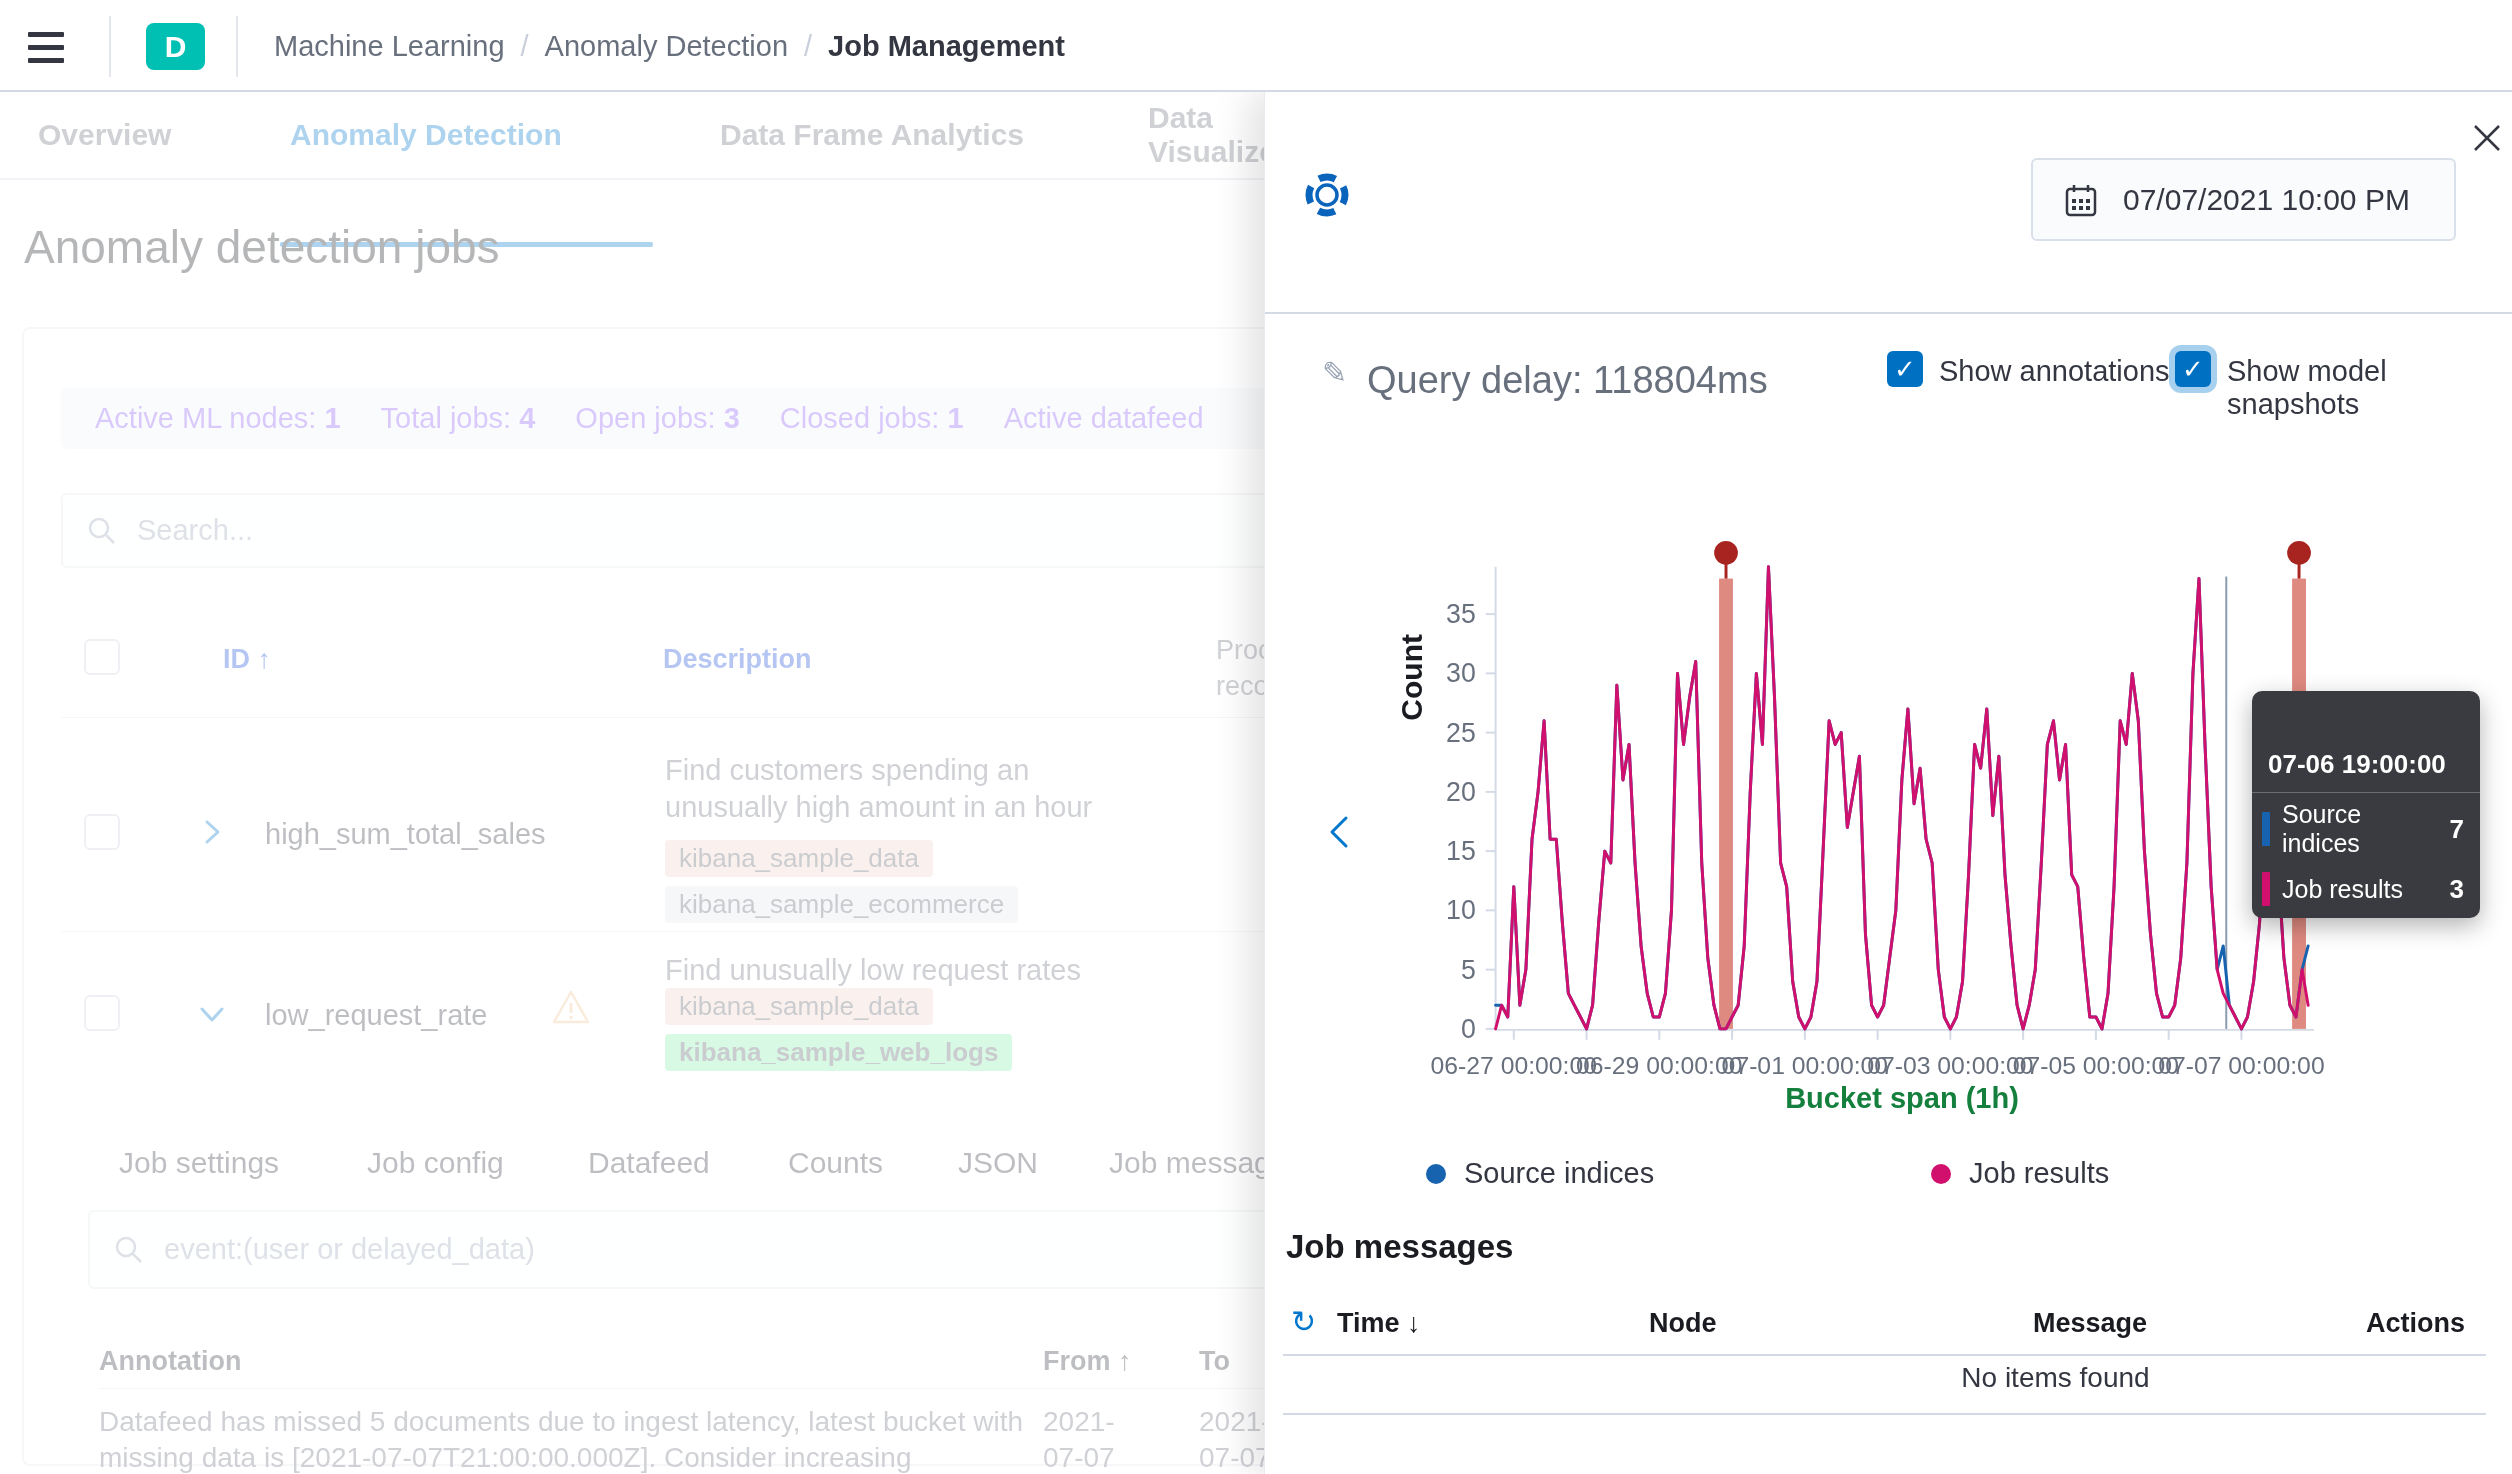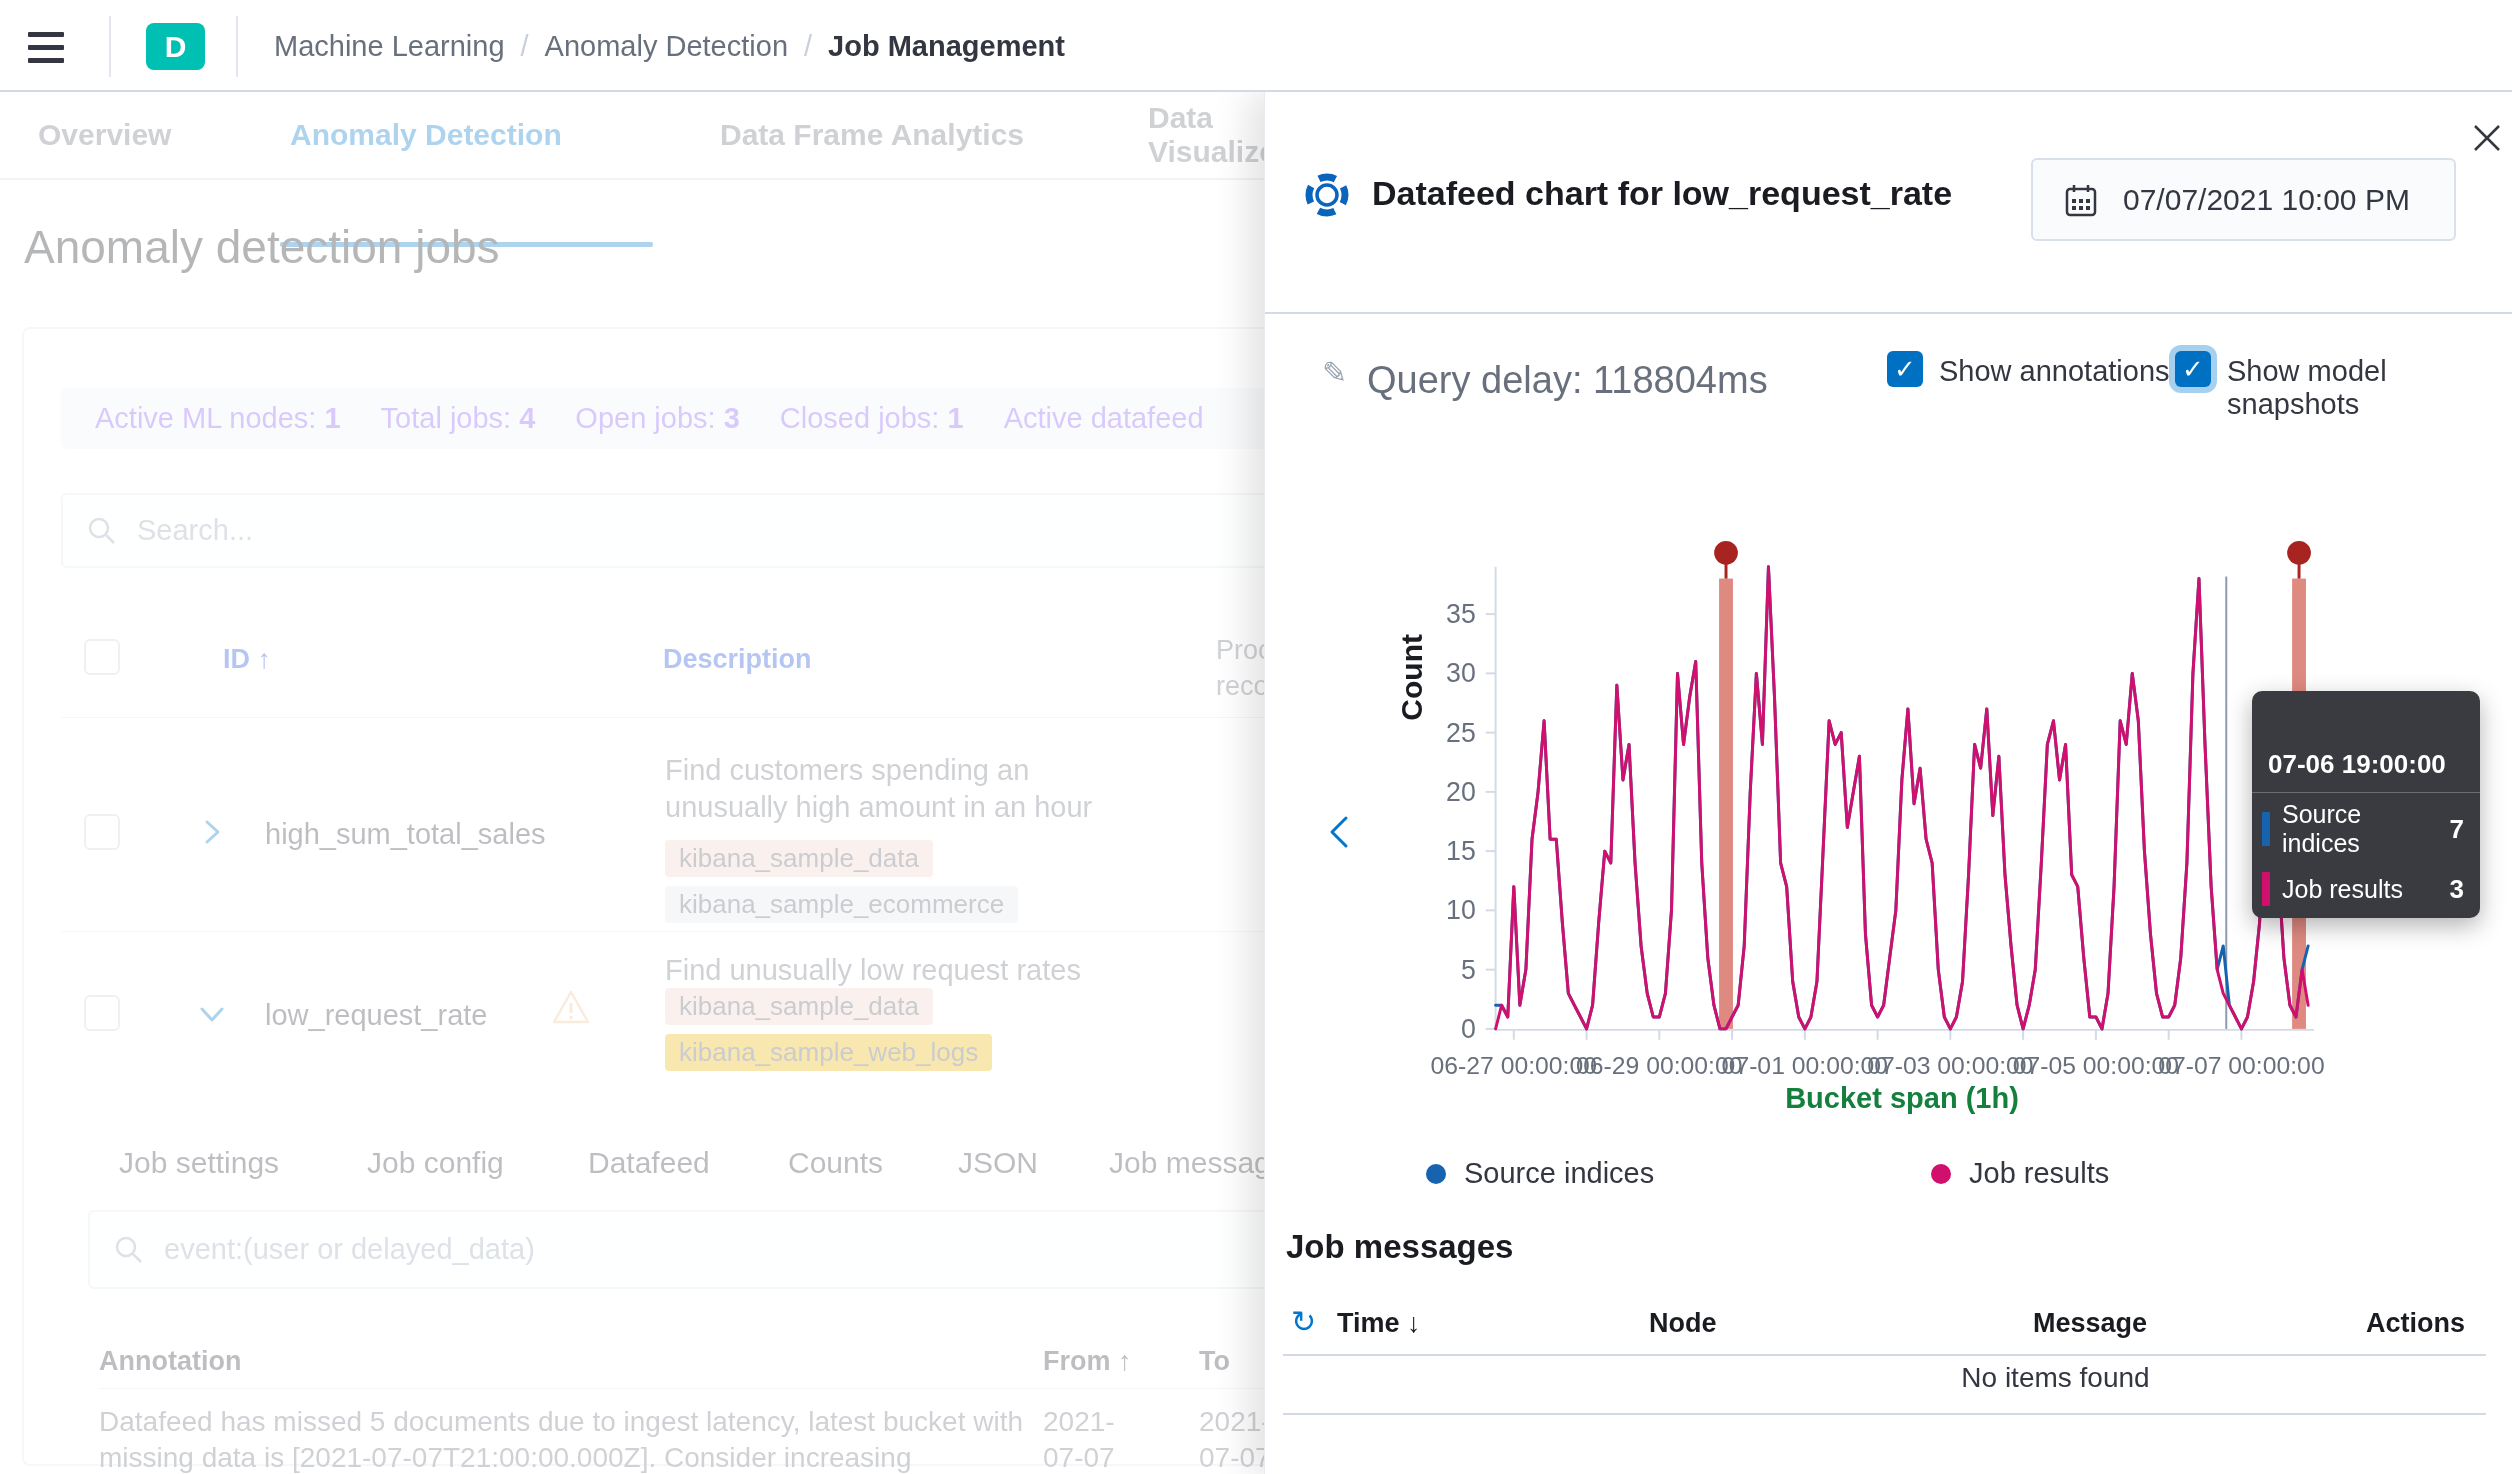--- a/index.html
+++ b/index.html
@@ -166,21 +166,21 @@
     </svg>
     <div class="abs idcell" style="left:265px; top:999px">low_request_rate</div>
     <svg class="abs" style="left:550px; top:986px" width="42" height="42" viewBox="0 0 42 42">
       <path d="M21 6 L38 36 L4 36 Z" fill="none" stroke="#edc392" stroke-width="2.5" stroke-linejoin="round"></path>
       <line x1="21" y1="17" x2="21" y2="27" stroke="#edc392" stroke-width="3"></line>
       <circle cx="21" cy="31.5" r="1.8" fill="#edc392"></circle>
     </svg>
     <div class="abs desc" style="left:665px; top:952px; width:455px">Find unusually low request rates</div>
     <div class="abs" style="left:665px; top:988px">
       <span class="badge" style="background: rgb(239, 212, 202);">kibana_sample_data</span><br>
-      <span class="badge" style="background: #eab308;">kibana_sample_web_logs</span>
+      <span class="badge" style="background: #86efac; font-weight: bold;">kibana_sample_web_logs</span>
     </div>
   </div>
 
   <div class="dtab" style="left:119px">Job settings</div>
   <div class="dtab" style="left:367px">Job config</div>
   <div class="dtab" style="left:588px">Datafeed</div>
   <div class="dtab" style="left:788px">Counts</div>
   <div class="dtab" style="left:958px">JSON</div>
   <div class="dtab" style="left:1109px">Job messages</div>
 
@@ -209,21 +209,20 @@
 
   <svg class="xbtn" viewBox="0 0 44 44">
     <line x1="10" y1="10" x2="34" y2="34" stroke="#343741" stroke-width="2.5"></line>
     <line x1="34" y1="10" x2="10" y2="34" stroke="#343741" stroke-width="2.5"></line>
   </svg>
 
   <svg class="abs" style="left:38px; top:79px" width="48" height="48" viewBox="0 0 48 48">
     <circle cx="24" cy="24" r="18" fill="none" stroke="#0b64bc" stroke-width="7" stroke-dasharray="17 11" stroke-dashoffset="8"></circle>
     <circle cx="24" cy="24" r="10" fill="none" stroke="#0b64bc" stroke-width="3.5"></circle>
   </svg>
-  <div class="fly-title">Datafeed chart for low_request_rate</div>
 
   <div class="datepicker">
     <svg width="36" height="36" viewBox="0 0 36 36">
       <rect x="4" y="7" width="28" height="26" rx="3" fill="none" stroke="#343741" stroke-width="2.5"></rect>
       <line x1="11" y1="3" x2="11" y2="10" stroke="#343741" stroke-width="2.5"></line>
       <line x1="25" y1="3" x2="25" y2="10" stroke="#343741" stroke-width="2.5"></line>
       <g fill="#343741">
         <rect x="9" y="17" width="4" height="4"></rect>
           <rect x="16" y="17" width="4" height="4"></rect>
           <rect x="23" y="17" width="4" height="4"></rect>

